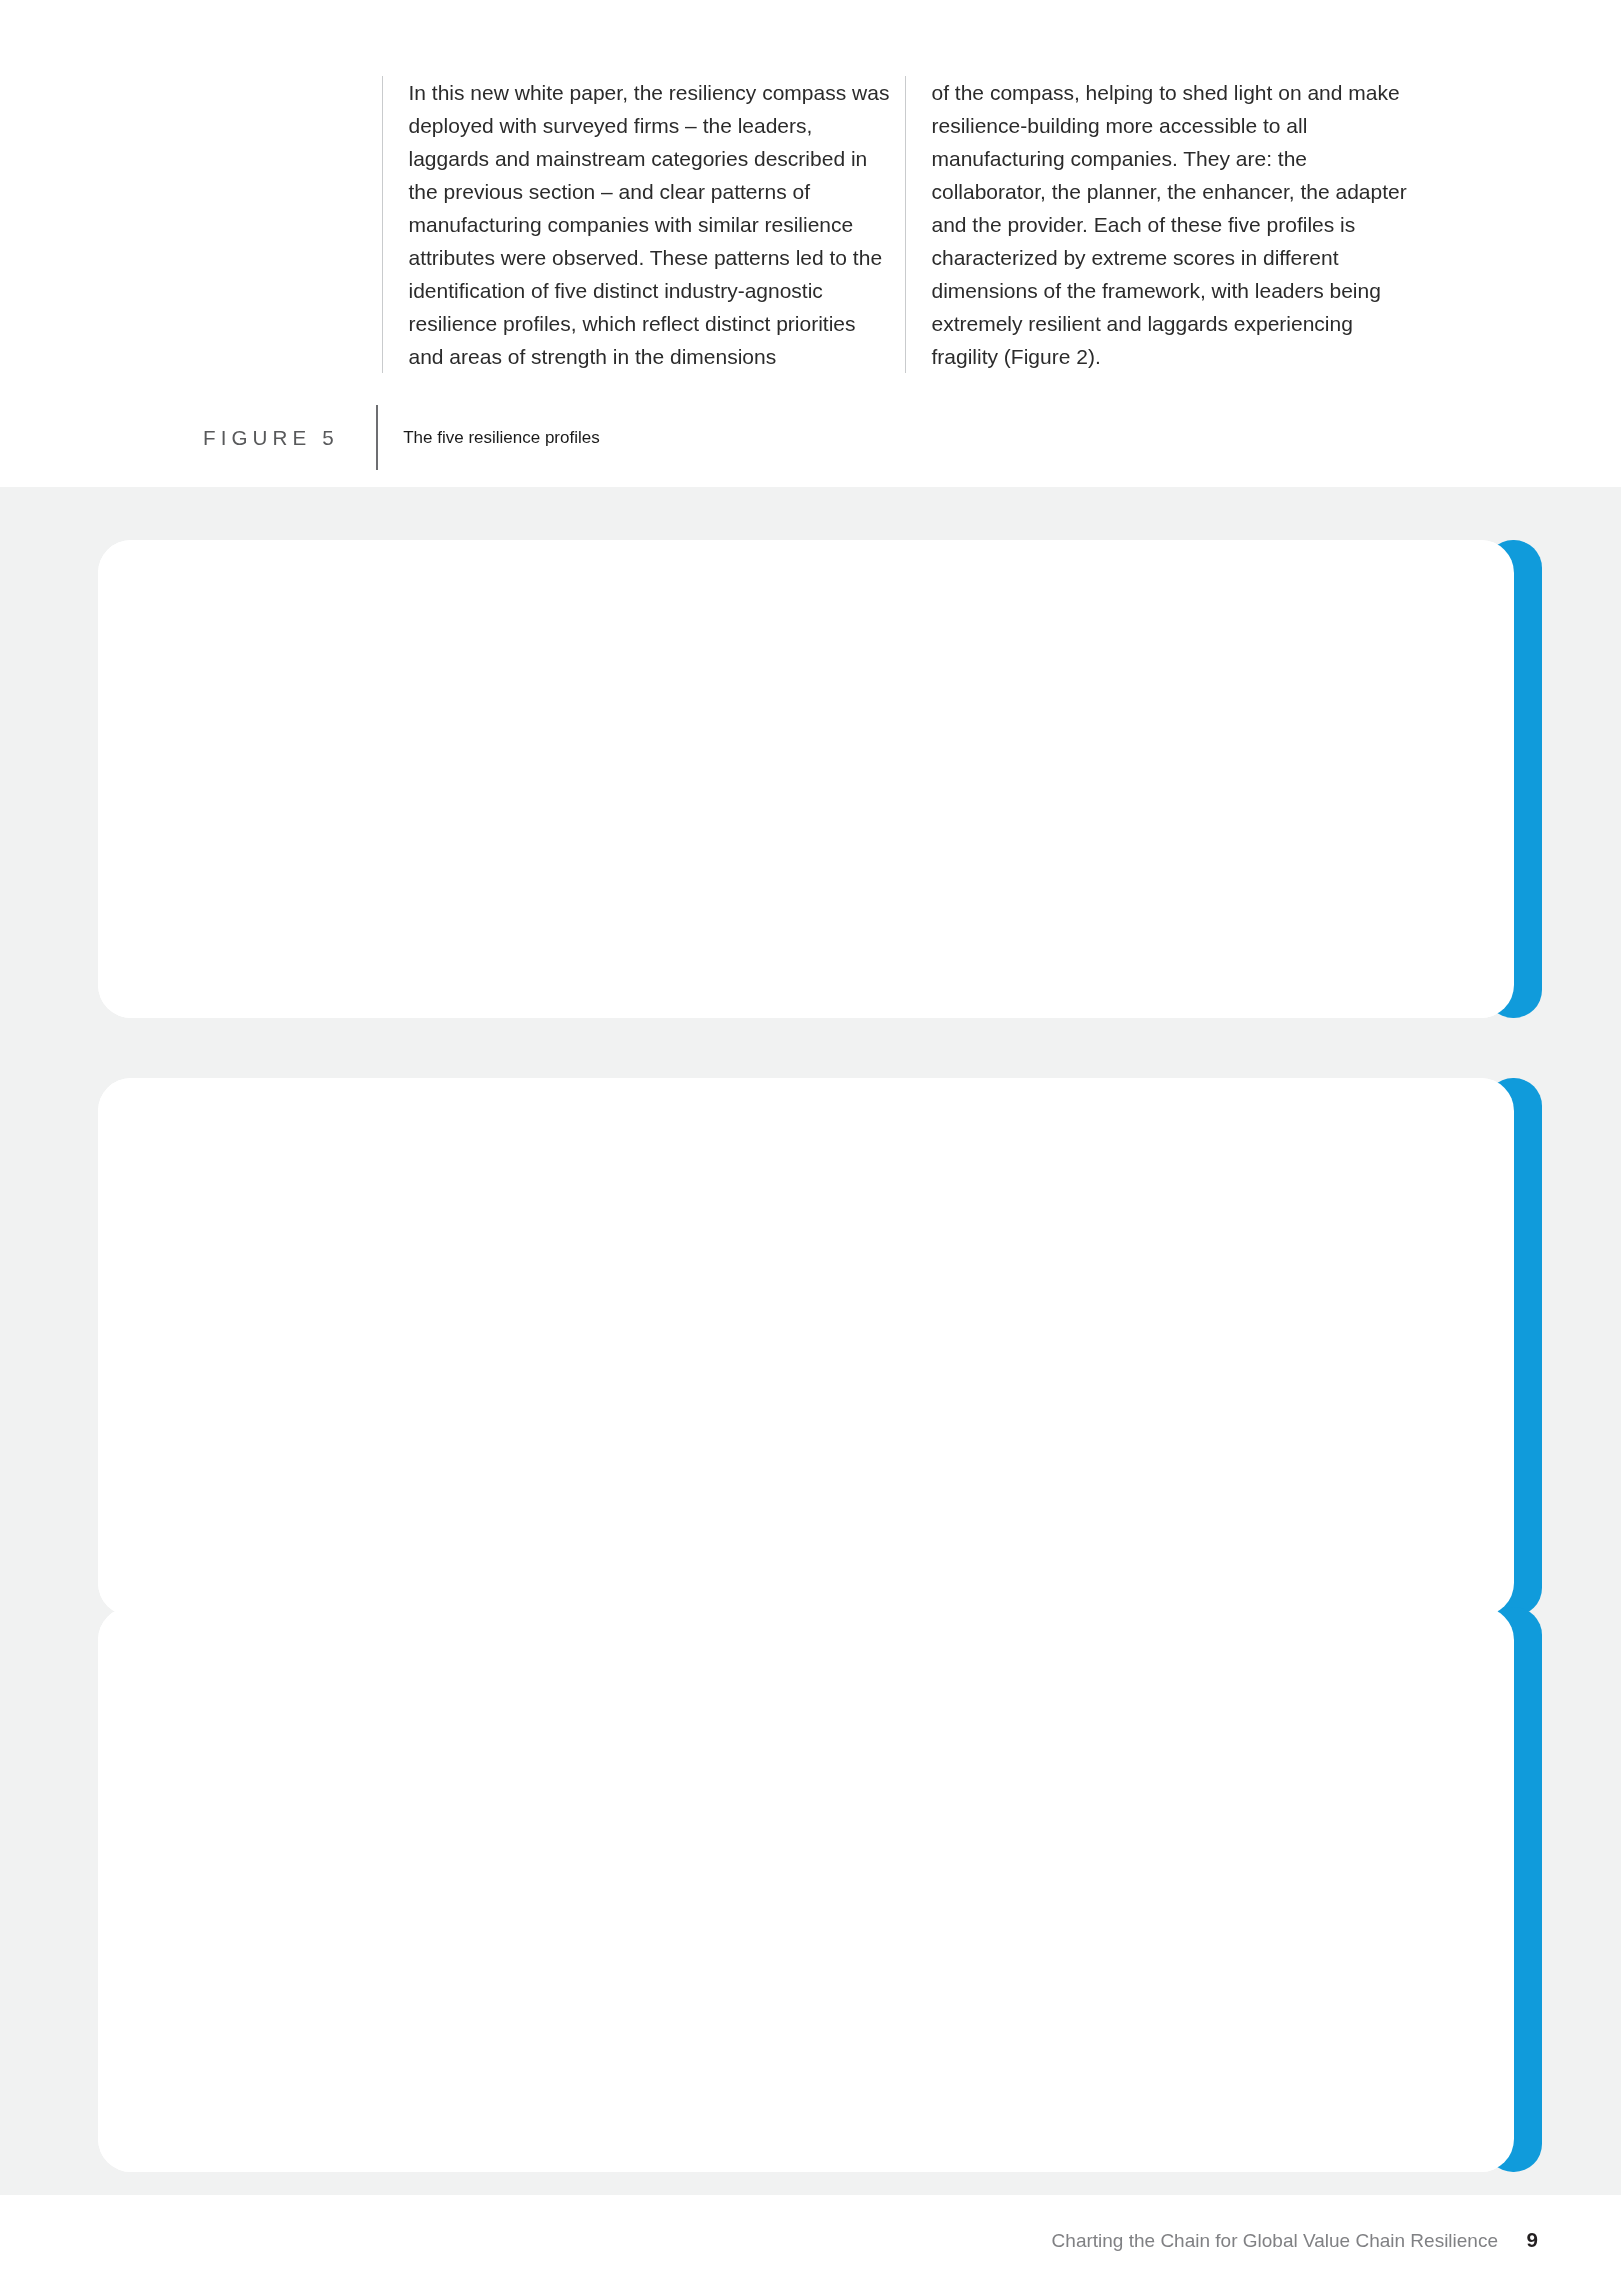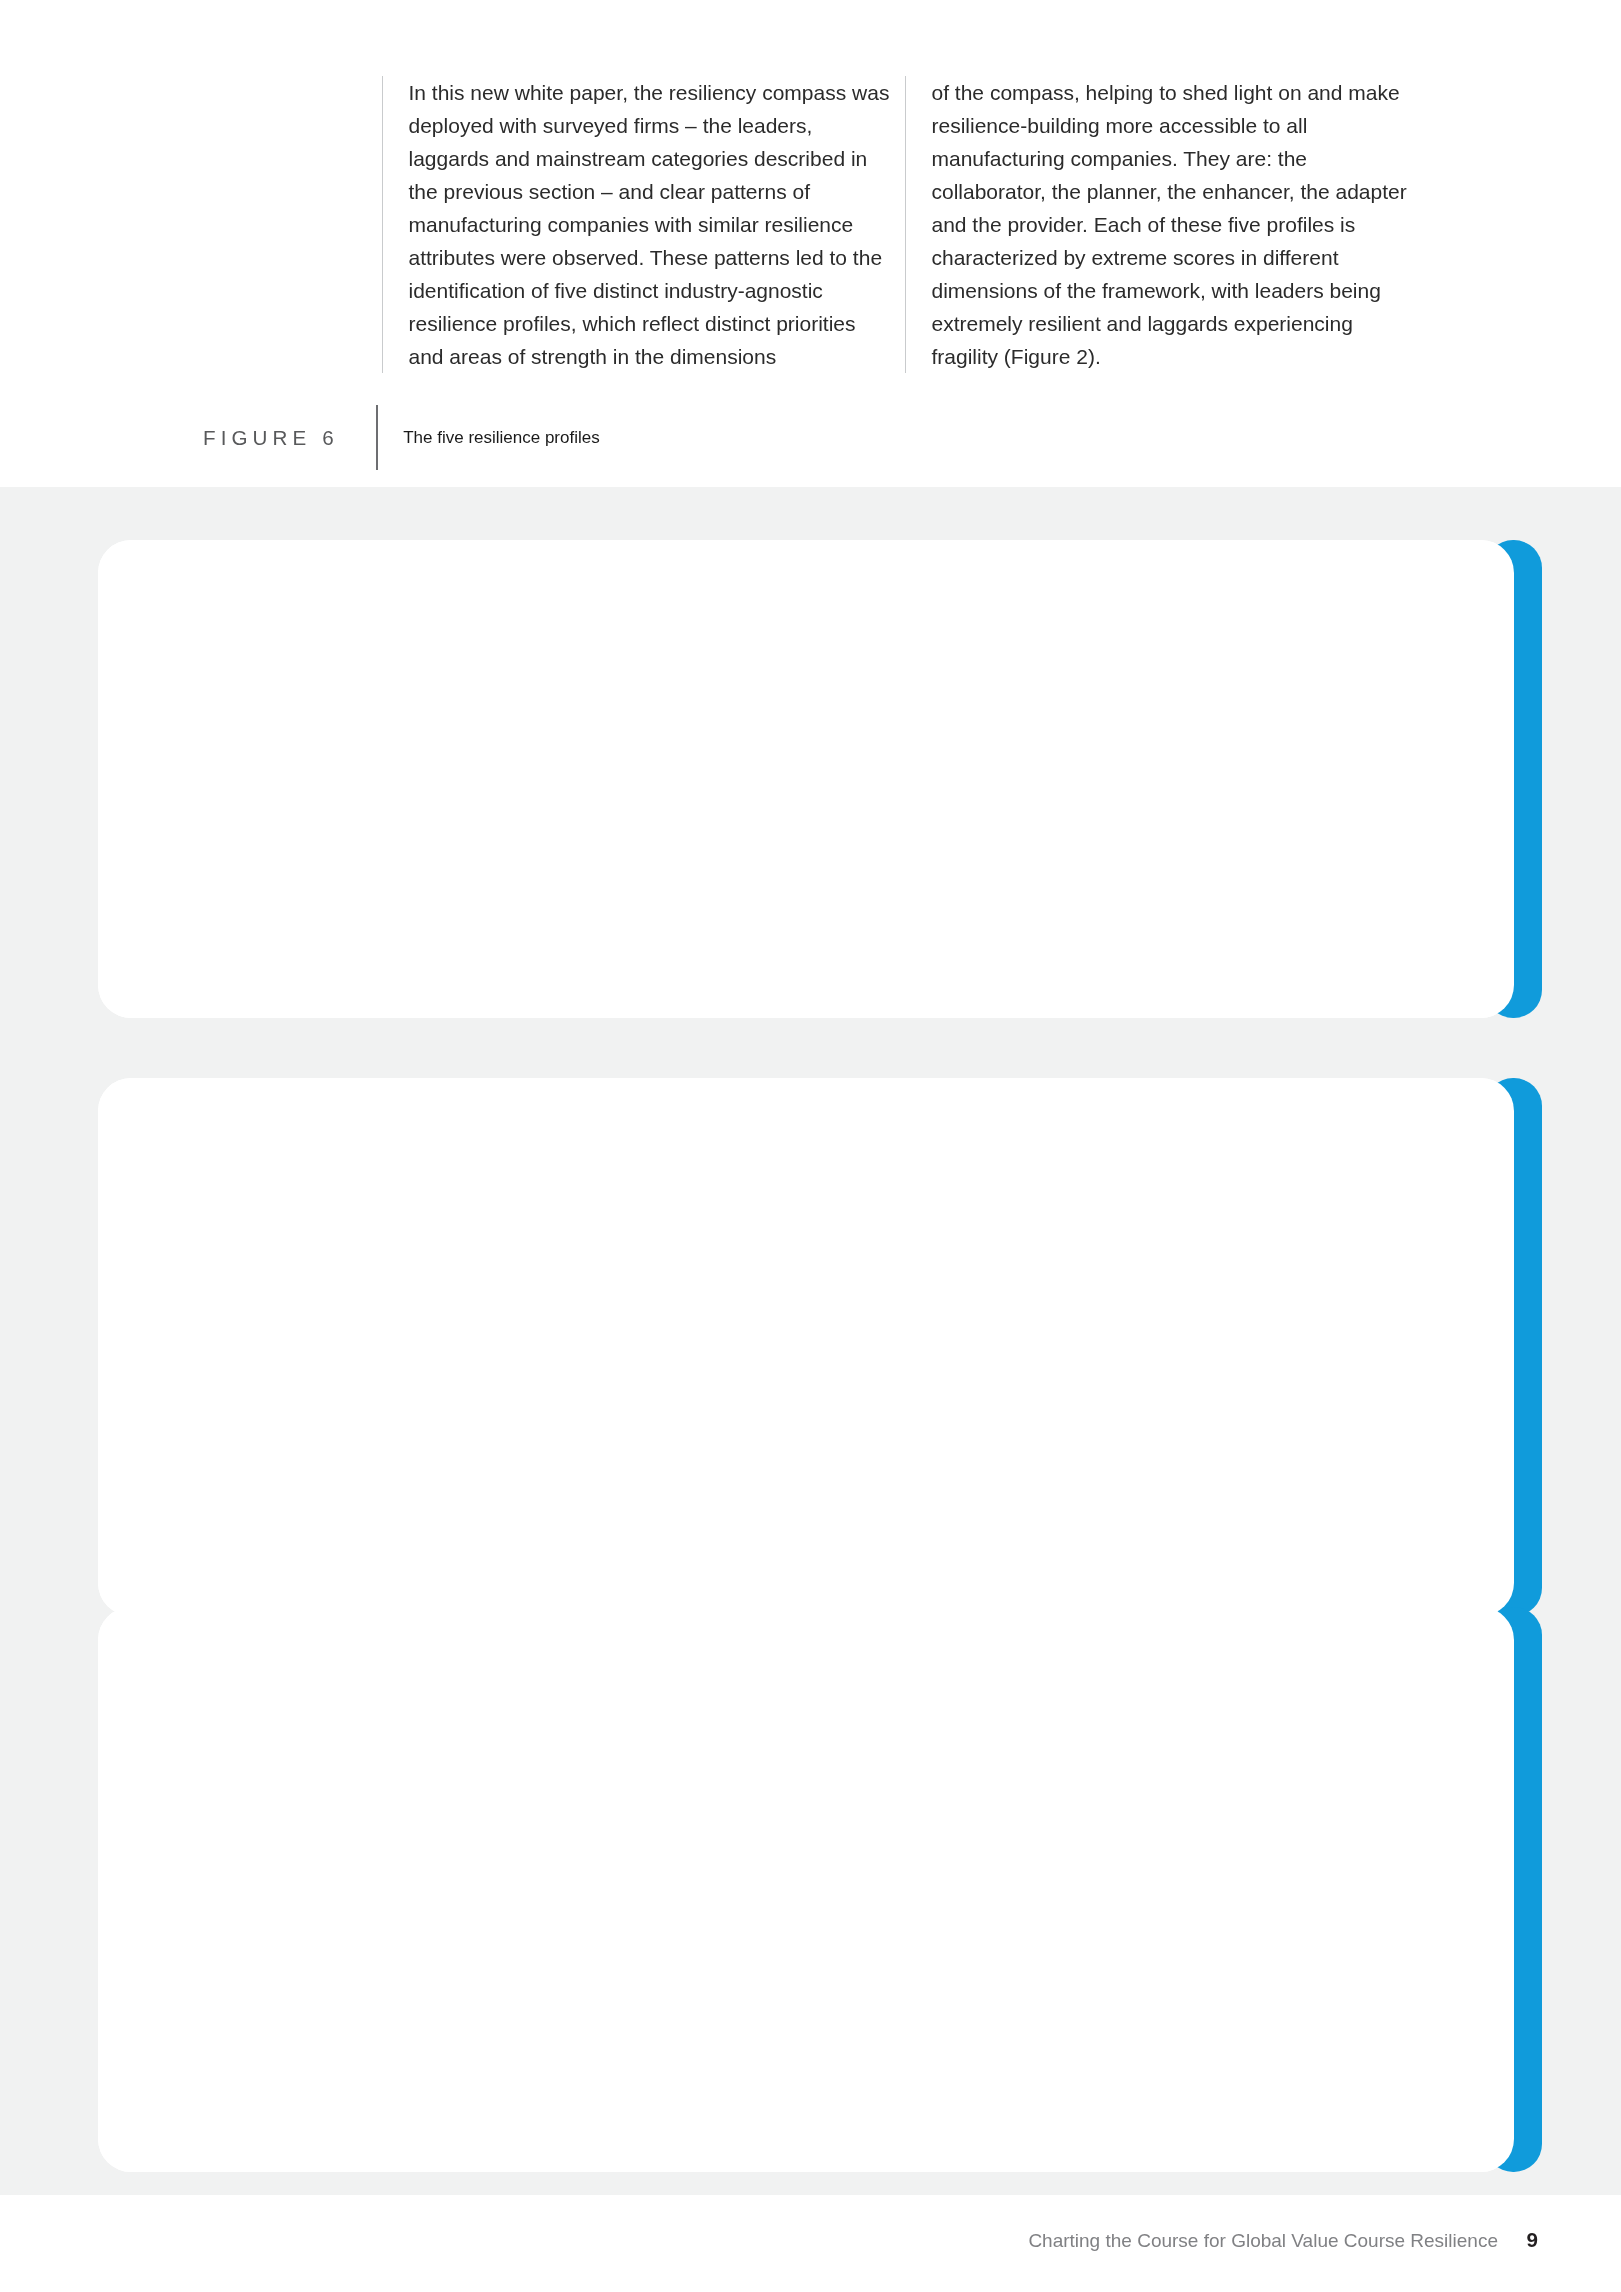--- a/index.html
+++ b/index.html
@@ -116,21 +116,21 @@
   <div class="cols">
     <div class="col">
       <p>In this new white paper, the resiliency compass was deployed with surveyed firms – the leaders, laggards and mainstream categories described in the previous section – and clear patterns of manufacturing companies with similar resilience attributes were observed. These patterns led to the identification of five distinct industry-agnostic resilience profiles, which reflect distinct priorities and areas of strength in the dimensions</p>
     </div>
     <div class="col">
       <p>of the compass, helping to shed light on and make resilience-building more accessible to all manufacturing companies. They are: the collaborator, the planner, the enhancer, the adapter and the provider. Each of these five profiles is characterized by extreme scores in different dimensions of the framework, with leaders being extremely resilient and laggards experiencing fragility (Figure 2).</p>
     </div>
   </div>
 
   <div class="figcap">
-    <div class="figlabel">FIGURE 6</div>
+    <div class="figlabel">FIGURE 5</div>
     <div class="figdivider"></div>
     <div class="figtitle">The five resilience profiles</div>
   </div>
 </div>
 
 <div class="greyarea"></div>
 
 <div class="card" id="card1">
   <div class="bluetab"></div>
   <div class="cardbody"></div>
@@ -402,16 +402,16 @@
       <circle cx="120.90454557049499" cy="120.90454557049502" r="3.4" fill="#ffffff" stroke="#58595b" stroke-width="2"></circle>
       <circle cx="131.51114728829322" cy="288.4888527117068" r="13.5" fill="none" stroke="#1a7a3c" stroke-width="2.6"></circle>
       <circle cx="131.51114728829322" cy="288.4888527117068" r="3.6" fill="#a7a9ac"></circle>
       <circle cx="167.57359312880715" cy="252.42640687119285" r="13.5" fill="none" stroke="#a81c3c" stroke-width="2.6"></circle>
       <circle cx="167.57359312880715" cy="252.42640687119285" r="3.6" fill="#a7a9ac"></circle>
       <text x="214" y="214" text-anchor="middle" font-size="12" font-style="italic" font-weight="700" font-family="&quot;Liberation Sans&quot;, sans-serif" fill="#231f20">Low</text>
       <text x="234" y="72" text-anchor="middle" font-size="12" font-style="italic" font-weight="700" font-family="&quot;Liberation Sans&quot;, sans-serif" fill="#231f20">High</text>
     </svg></div>
 
 <div class="footer">
-  <div class="footer-text">Charting the Course for Global Value Course Resilience</div>
+  <div class="footer-text">Charting the Chain for Global Value Chain Resilience</div>
   <div class="footer-page">9</div>
 </div>
 
 
 </body></html>

